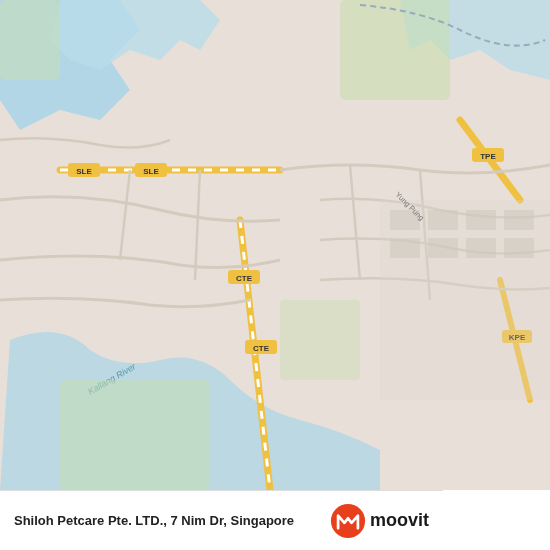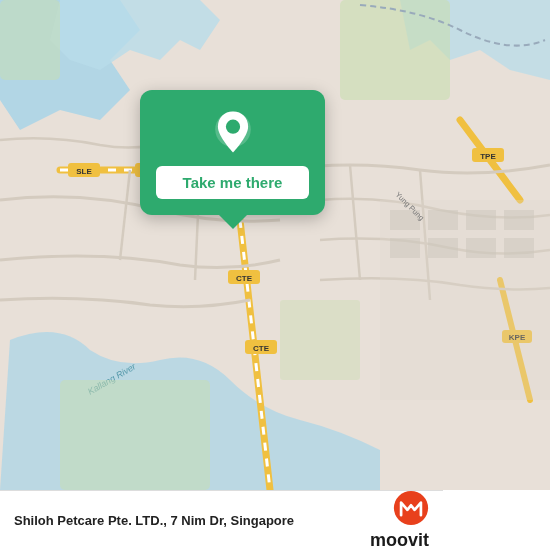--- a/index.html
+++ b/index.html
@@ -110,24 +110,23 @@
     }
 
     #location-name {
       font-size: 13px;
       font-weight: bold;
       color: #222;
     }
 
     #moovit-logo {
       display: flex;
-      align-items: flex-end;
+      align-items: center;
       gap: 4px;
       flex-shrink: 0;
-      flex-direction: column;
     }
 
     #moovit-icon {
       width: 36px;
       height: 36px;
     }
 
     #moovit-text {
       font-size: 18px;
       font-weight: bold;
@@ -203,29 +202,20 @@
     <rect x="390" y="238" width="30" height="20" fill="#ccc5bb" opacity="0.5"></rect>
     <rect x="428" y="238" width="30" height="20" fill="#ccc5bb" opacity="0.5"></rect>
     <rect x="466" y="238" width="30" height="20" fill="#ccc5bb" opacity="0.5"></rect>
     <rect x="504" y="238" width="30" height="20" fill="#ccc5bb" opacity="0.5"></rect>
 
     <text x="395" y="195" font-size="7.5" fill="#777" transform="rotate(45, 395, 195)">Yung Pung</text>
 
     <path d="M360,5 Q420,10 460,30 Q510,55 545,40" stroke="#9ab" stroke-width="2" fill="none" stroke-dasharray="6,4"></path>
   </svg>
 
-  <div id="popup-card">
-
-    <svg id="pin-icon" viewBox="0 0 48 54" xmlns="http://www.w3.org/2000/svg">
-      <ellipse cx="24" cy="24" rx="20" ry="20" fill="white" opacity="0.2"></ellipse>
-      <path d="M24 4 C14 4 7 11 7 21 C7 32 24 50 24 50 C24 50 41 32 41 21 C41 11 34 4 24 4 Z" fill="white"></path>
-      <circle cx="24" cy="21" r="8" fill="#2eaa6e"></circle>
-    </svg>
-    <button id="take-me-there-btn">Take me there</button>
-  </div>
 
 </div>
 
 <div id="bottom-bar">
   <div id="location-info">
     <span id="location-name">Shiloh Petcare Pte. LTD., 7 Nim Dr, Singapore</span>
   </div>
   <div id="moovit-logo">
 
     <svg id="moovit-icon" viewBox="0 0 40 40" xmlns="http://www.w3.org/2000/svg">

